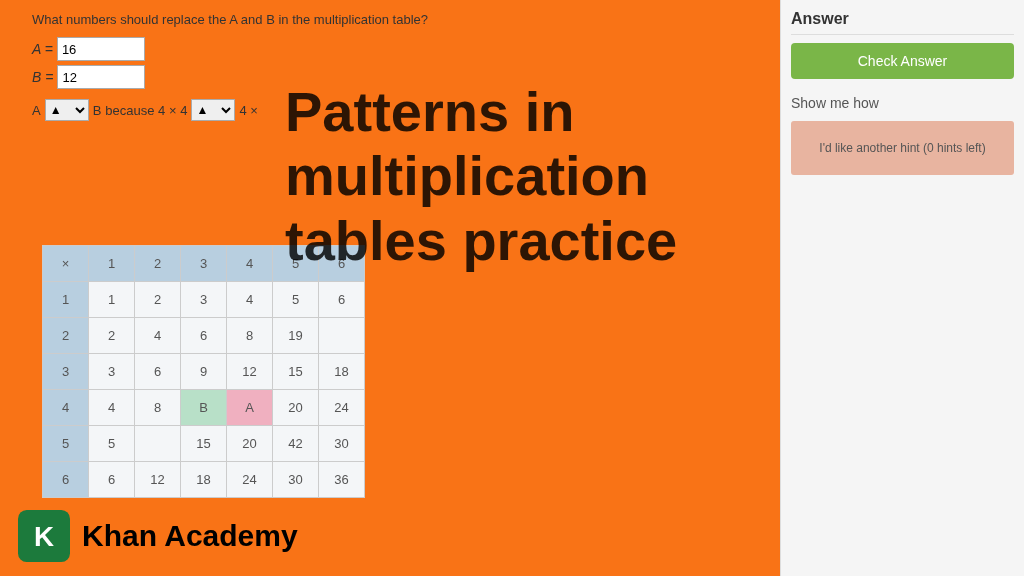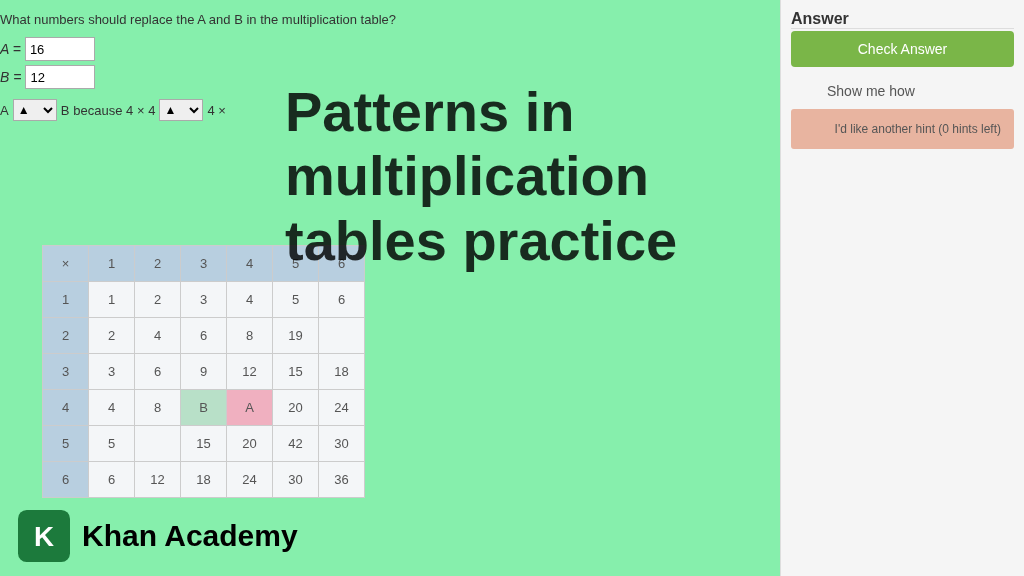--- a/index.html
+++ b/index.html
@@ -11,22 +11,22 @@
       background: #fff;
       position: relative;
     }
 
     
     .main-area {
       position: absolute;
       top: 0; left: 0;
       width: 780px;
       height: 576px;
-      background: #86efac;
-      padding: 12px 0;
+      background: #f97316;
+      padding: 12px 32px;
     }
 
     .question-text {
       font-size: 13px;
       color: #333;
       margin-bottom: 10px;
     }
 
     .input-row {
       display: flex;
@@ -34,21 +34,21 @@
       margin-bottom: 4px;
       font-size: 14px;
       color: #333;
     }
     .input-row .var-label {
       font-style: italic;
       margin-right: 4px;
       font-size: 14px;
     }
     .input-row input {
-      width: 70px;
+      width: 88px;
       height: 24px;
       border: 1px solid #aaa;
       padding: 2px 4px;
       font-size: 13px;
       outline: none;
     }
 
     .inequality-section {
       margin-top: 10px;
       font-size: 13px;
@@ -146,51 +146,51 @@
       width: 244px;
       height: 576px;
       background: #f5f5f5;
       border-left: 1px solid #ddd;
       padding: 10px;
     }
     .sidebar-title {
       font-size: 16px;
       font-weight: bold;
       color: #333;
-      margin-bottom: 2px;
+      margin-bottom: 8px;
+      padding-bottom: 6px;
       border-bottom: 1px solid #ddd;
     }
     .check-answer-btn {
       width: 100%;
       padding: 10px;
       background: #7ab648;
       color: white;
       border: none;
       border-radius: 4px;
       font-size: 14px;
       cursor: pointer;
       margin-bottom: 16px;
       font-weight: 500;
     }
     .show-me-section {
       font-size: 14px;
       color: #555;
       margin-bottom: 10px;
-      margin-left: 36px;
     }
     .hint-btn {
       width: 100%;
-      padding: 13px;
+      padding: 20px;
       background: #e8b4a0;
       color: #555;
       border: none;
       border-radius: 3px;
       font-size: 12px;
       cursor: pointer;
-      text-align: right;
+      text-align: center;
     }
   </style>
 </head>
 <body>
 
 <div class="main-area">
 
   <div class="question-text">What numbers should replace the A and B in the multiplication table?</div>
 
   <div class="input-row">

